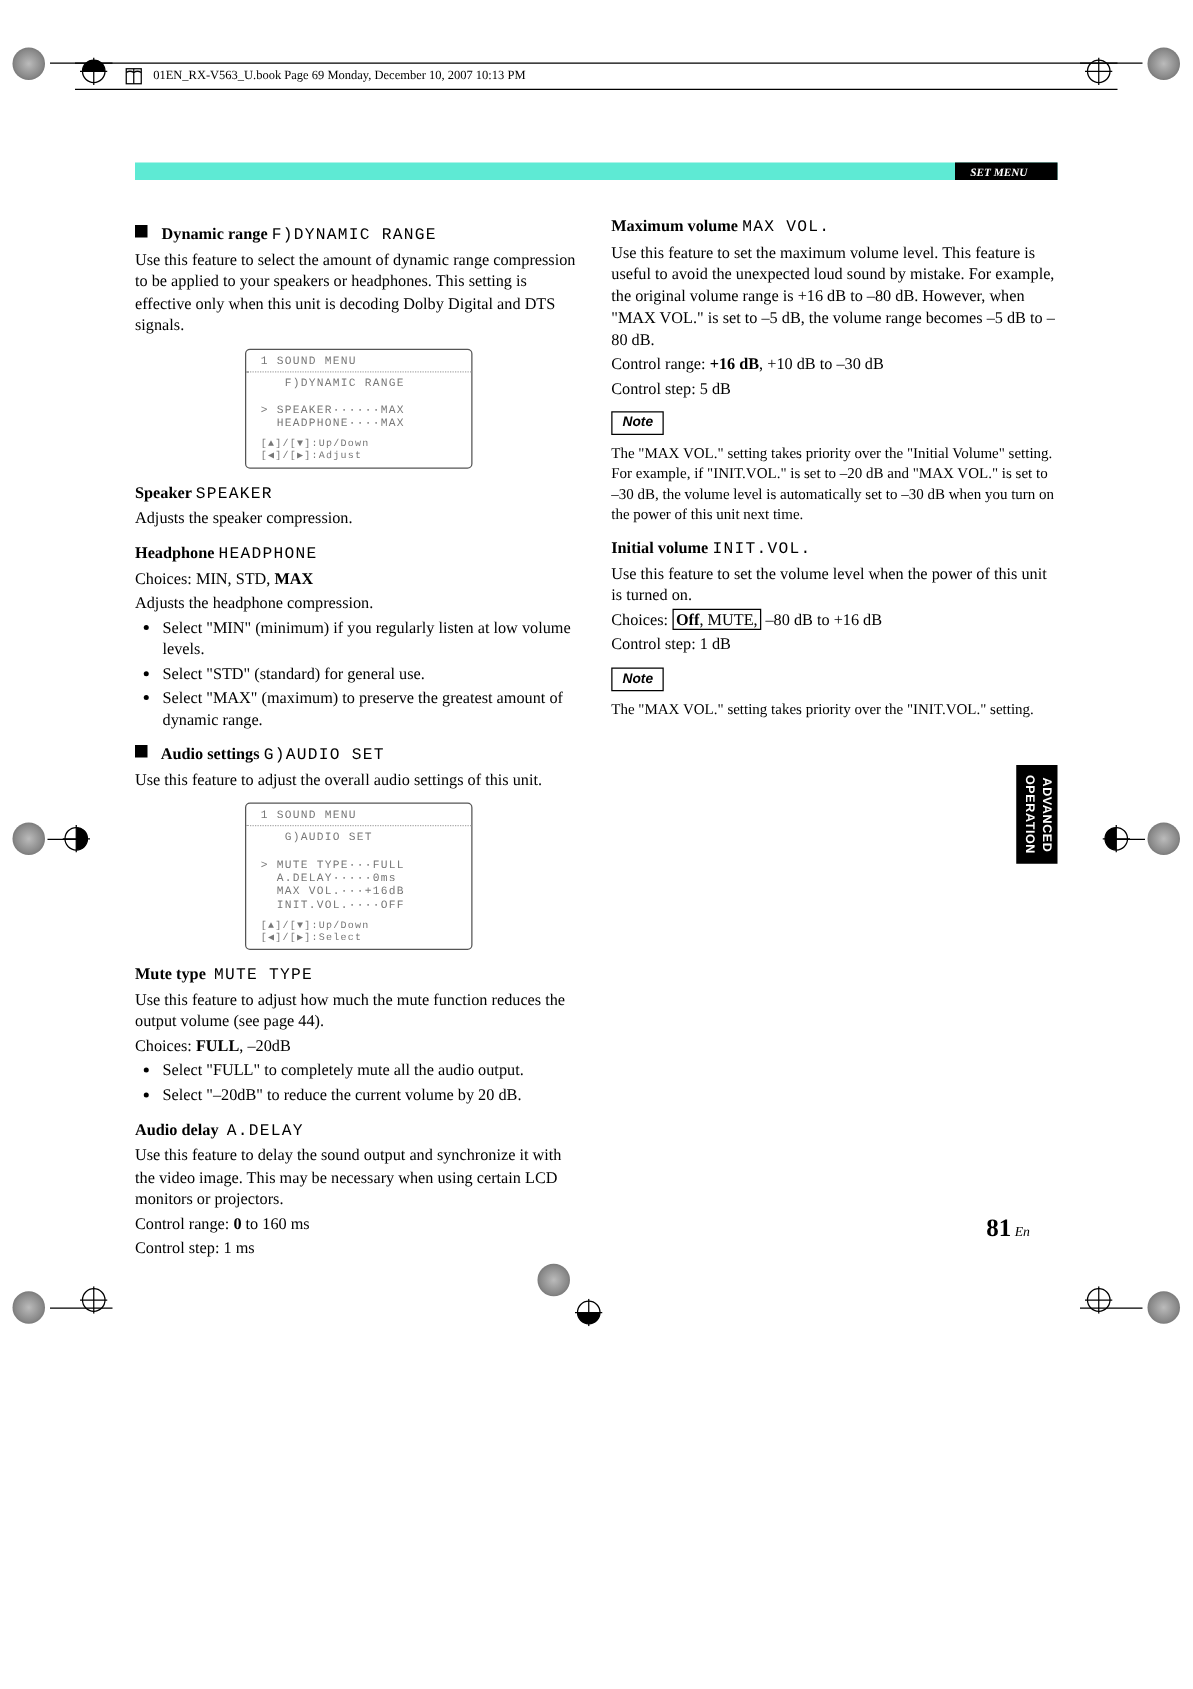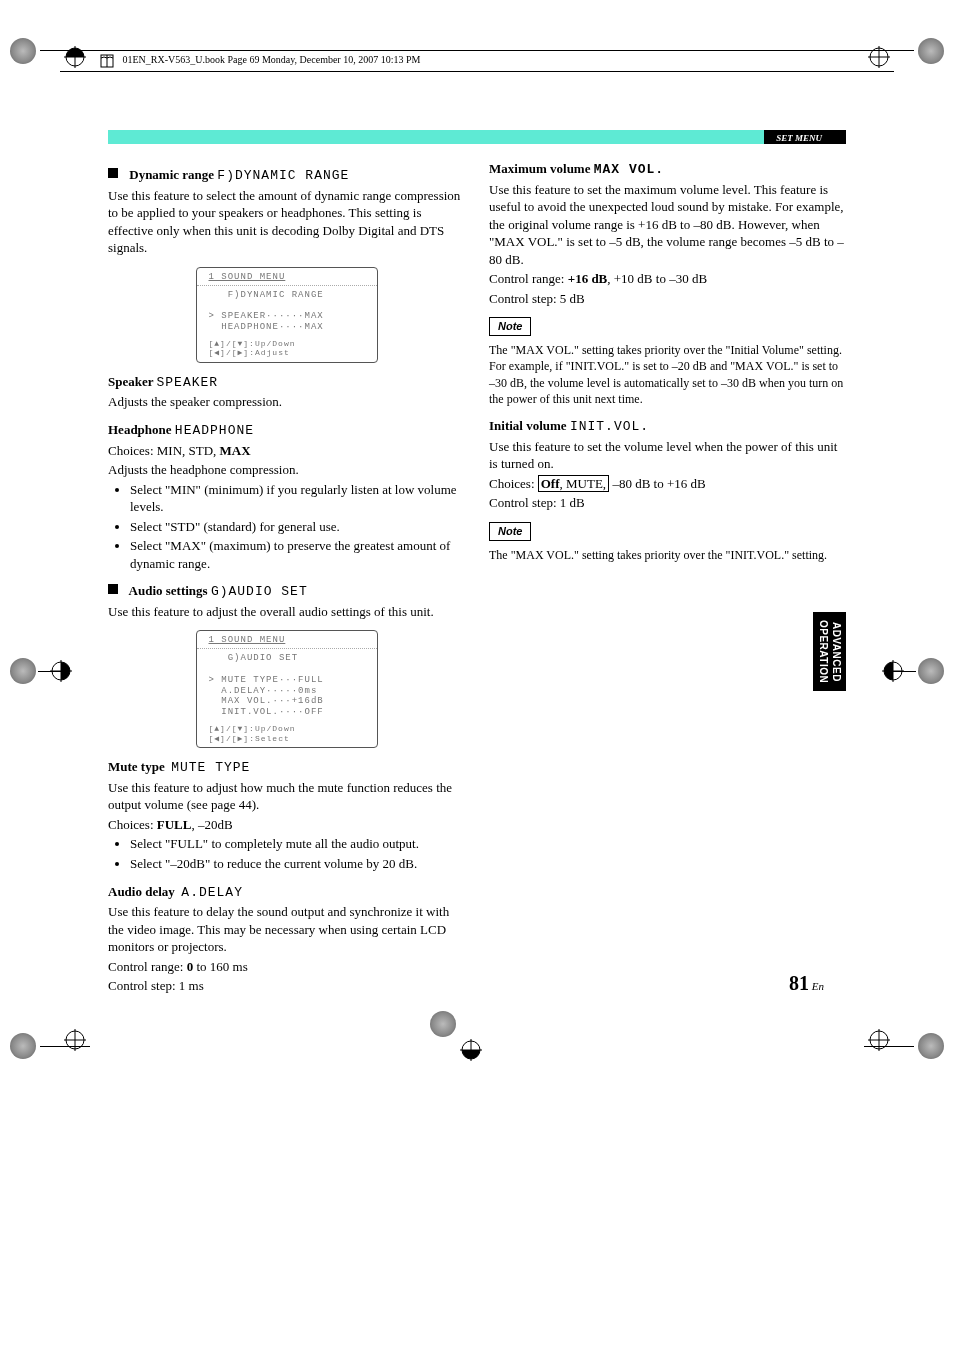--- a/index.html
+++ b/index.html
@@ -71,21 +71,21 @@
     background: #000;
     color: #fff;
     font-size: 9px;
     font-weight: bold;
     font-style: italic;
     padding: 2px 24px 1px 12px;
   }
   .cols {
     display: flex;
     gap: 24px;
-    margin-top: 12px;
+    margin-top: 24px;
   }
   .col { flex: 1; min-width: 0; }
 
   h3.feat {
     margin: 10px 0 2px 0;
     font-size: 13px;
     font-weight: bold;
   }
   h3.feat .sq {
     display: inline-block;
@@ -118,21 +118,20 @@
     font-size: 9px;
     line-height: 1.2;
     letter-spacing: 1px;
     padding: 2px 0 2px 0;
     color: #777;
   }
   .lcd .hdr {
     padding: 2px 8px 2px 12px;
     border-bottom: 1px dotted #aaa;
     margin-bottom: 4px;
-    text-decoration: underline;
   }
   .lcd .body { padding: 0 8px 2px 12px; white-space: pre; }
   .lcd .hints { padding: 4px 8px 2px 12px; white-space: pre; font-size: 8px; }
 
   
   .note-lbl {
     display: inline-block;
     border: 1px solid #000;
     font-size: 11px;
     font-style: italic;
@@ -341,21 +340,21 @@
         <p>Use this feature to delay the sound output and synchronize it with the video image. This may be necessary when using certain LCD monitors or projectors.</p>
         <p>
           <span>Control range: </span><b>0</b><span> to 160 ms</span>
         </p>
         <p>Control step: 1 ms</p>
       </div>
 
       <div class="col">
         <p class="sub" style="margin-top:4px">
           <span>Maximum volume</span>
-          <span class="osd-font" style="font-weight:bold">MAX VOL.</span>
+          <span class="osd-font" style="font-weight:normal">MAX VOL.</span>
         </p>
         <p>Use this feature to set the maximum volume level. This feature is useful to avoid the unexpected loud sound by mistake. For example, the original volume range is +16 dB to –80 dB. However, when "MAX VOL." is set to –5 dB, the volume range becomes –5 dB to –80 dB.</p>
         <p>
           <span>Control range: </span><b>+16 dB</b><span>, +10 dB to –30 dB</span>
         </p>
         <p>Control step: 5 dB</p>
 
         <div class="note-lbl">Note</div>
         <p class="note-txt">The "MAX VOL." setting takes priority over the "Initial Volume" setting. For example, if "INIT.VOL." is set to –20 dB and "MAX VOL." is set to –30 dB, the volume level is automatically set to –30 dB when you turn on the power of this unit next time.</p>
 

